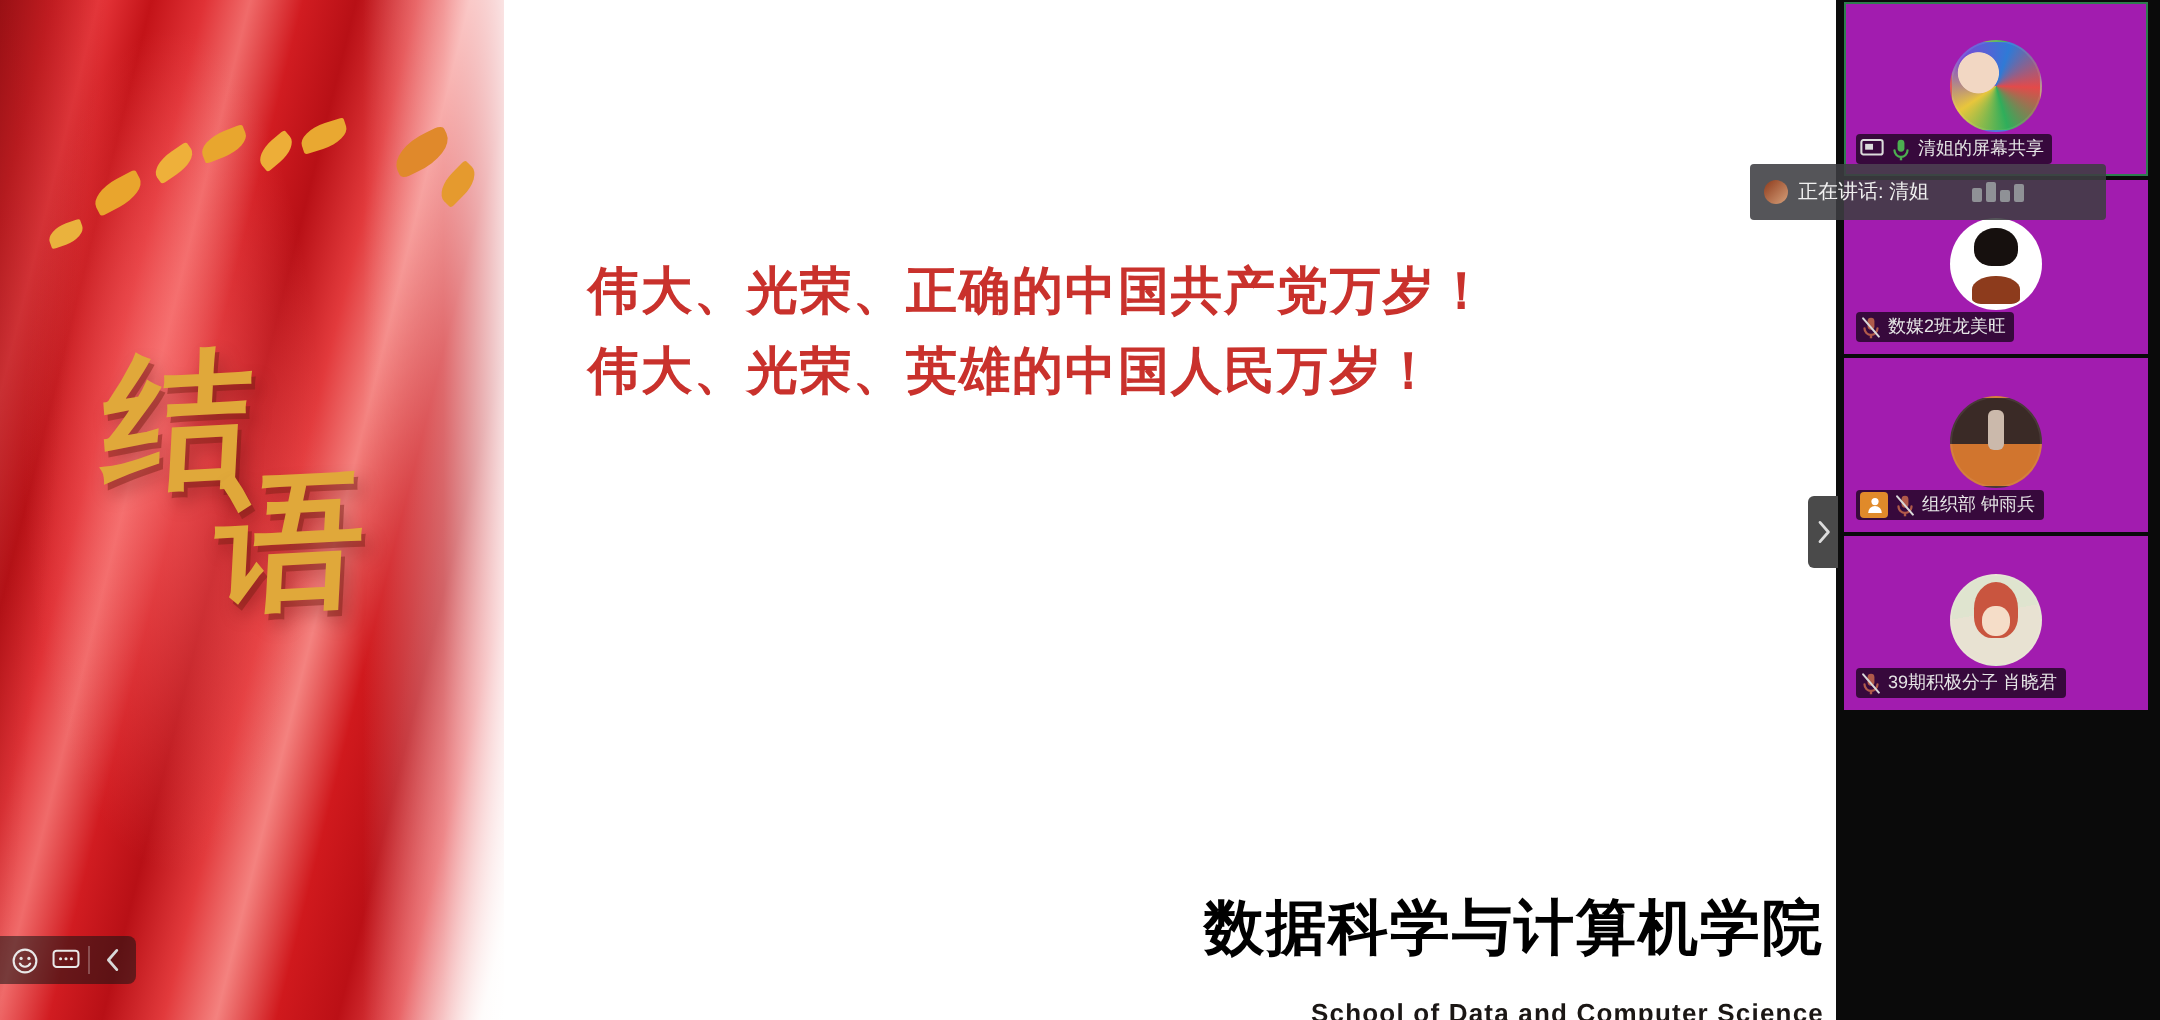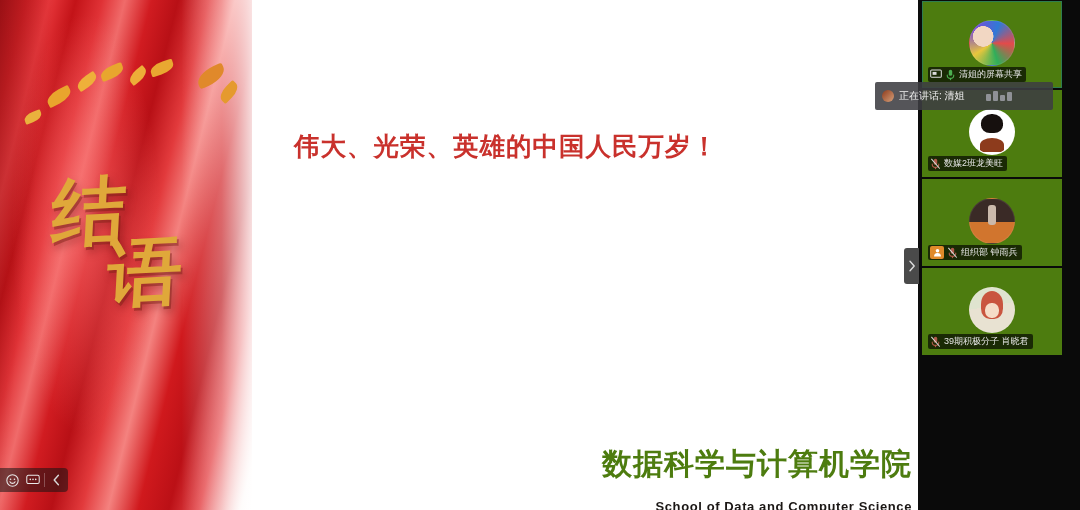--- a/index.html
+++ b/index.html
@@ -83,21 +83,21 @@
   
   .school-banner {
     position:absolute; right:0; bottom:0; width:340px; height:62px;
     display:flex; flex-direction:column; align-items:flex-end;
     justify-content:center; padding-right:6px;
     pointer-events:none;
   }
   .school-cn {
     font-family:"Liberation Sans","DejaVu Sans", sans-serif;
     font-weight:bold; font-size:30px; letter-spacing:1px;
-    color:#4d7c0f;
+    color:#000000;
     text-shadow:0 1px 0 rgba(255,255,255,.35);
   }
   .school-en {
     font-family:"Liberation Sans","DejaVu Sans", sans-serif;
     font-weight:bold; font-size:13px; letter-spacing:.6px;
     color:#1b1715; margin-top:14px;
   }
 
   
   .slide-toolbar {
@@ -121,22 +121,22 @@
     display:flex; align-items:center; justify-content:center;
     color:#d8d8d8; cursor:pointer; z-index:6;
   }
 
   
   .filmstrip {
     position:absolute; left:920px; top:0; width:160px; height:510px;
     background:#0a0a0a; overflow:hidden;
   }
   .tile {
-    position:relative; width:140px; height:87px; margin:1px 0 2px 2px;
-    background:#4d7c0f; overflow:hidden;
+    position:relative; width:152px; height:87px; margin:1px 0 2px 2px;
+    background:#a21caf; overflow:hidden;
     border:1px solid transparent;
   }
   .tile.active { border-color:#2e7d4f; }
   .avatar {
     position:absolute; left:50%; top:48%; transform:translate(-50%,-50%);
     width:46px; height:46px; border-radius:50%;
     overflow:hidden; border:1px solid rgba(255,255,255,.08);
   }
   .av-a { background:
       radial-gradient(circle at 30% 35%, #f2d7c3 0 24%, rgba(0,0,0,0) 25%),
@@ -218,20 +218,21 @@
     </div>
 
     <div class="calligraphy">
       <span class="c1">结</span>
       <span class="c2">语</span>
     </div>
 
     <div class="slide-body">
 
       <div class="slogans">
+        <div class="slogan">伟大、光荣、正确的中国共产党万岁！</div>
         <div class="slogan">伟大、光荣、英雄的中国人民万岁！</div>
       </div>
     </div>
 
     <div class="school-banner">
       <div class="school-cn">数据科学与计算机学院</div>
       <div class="school-en">School of Data and Computer Science</div>
     </div>
 
     <div class="slide-toolbar">

